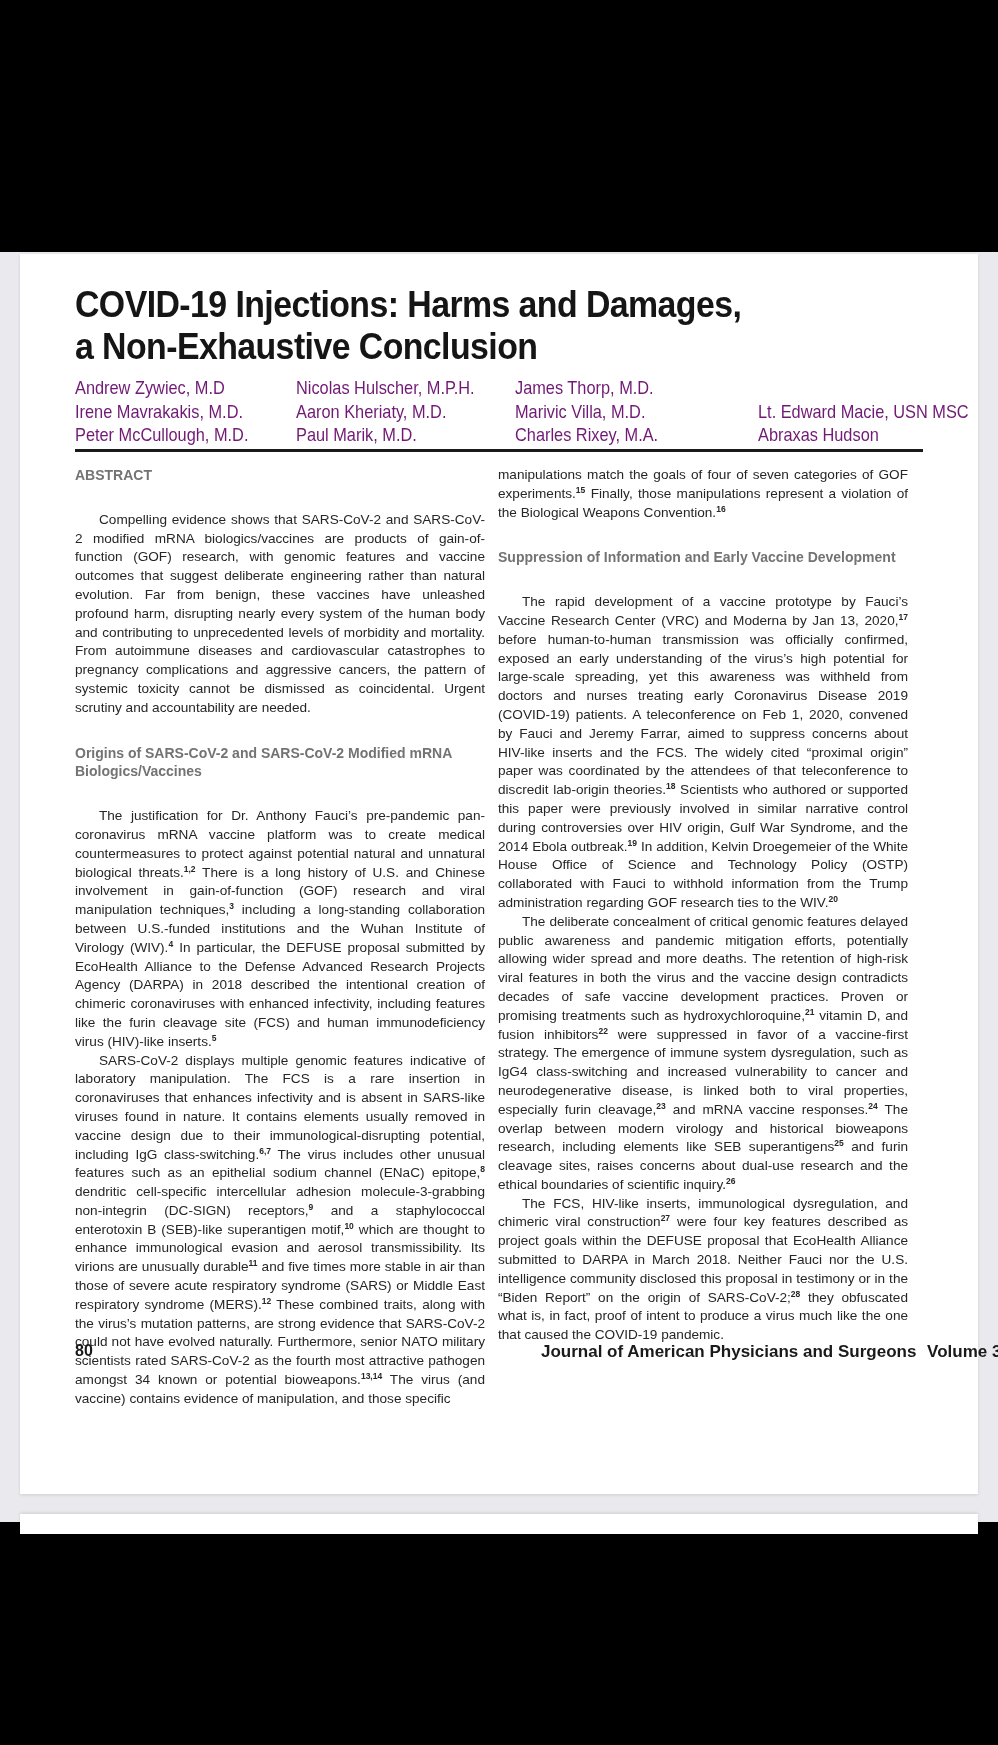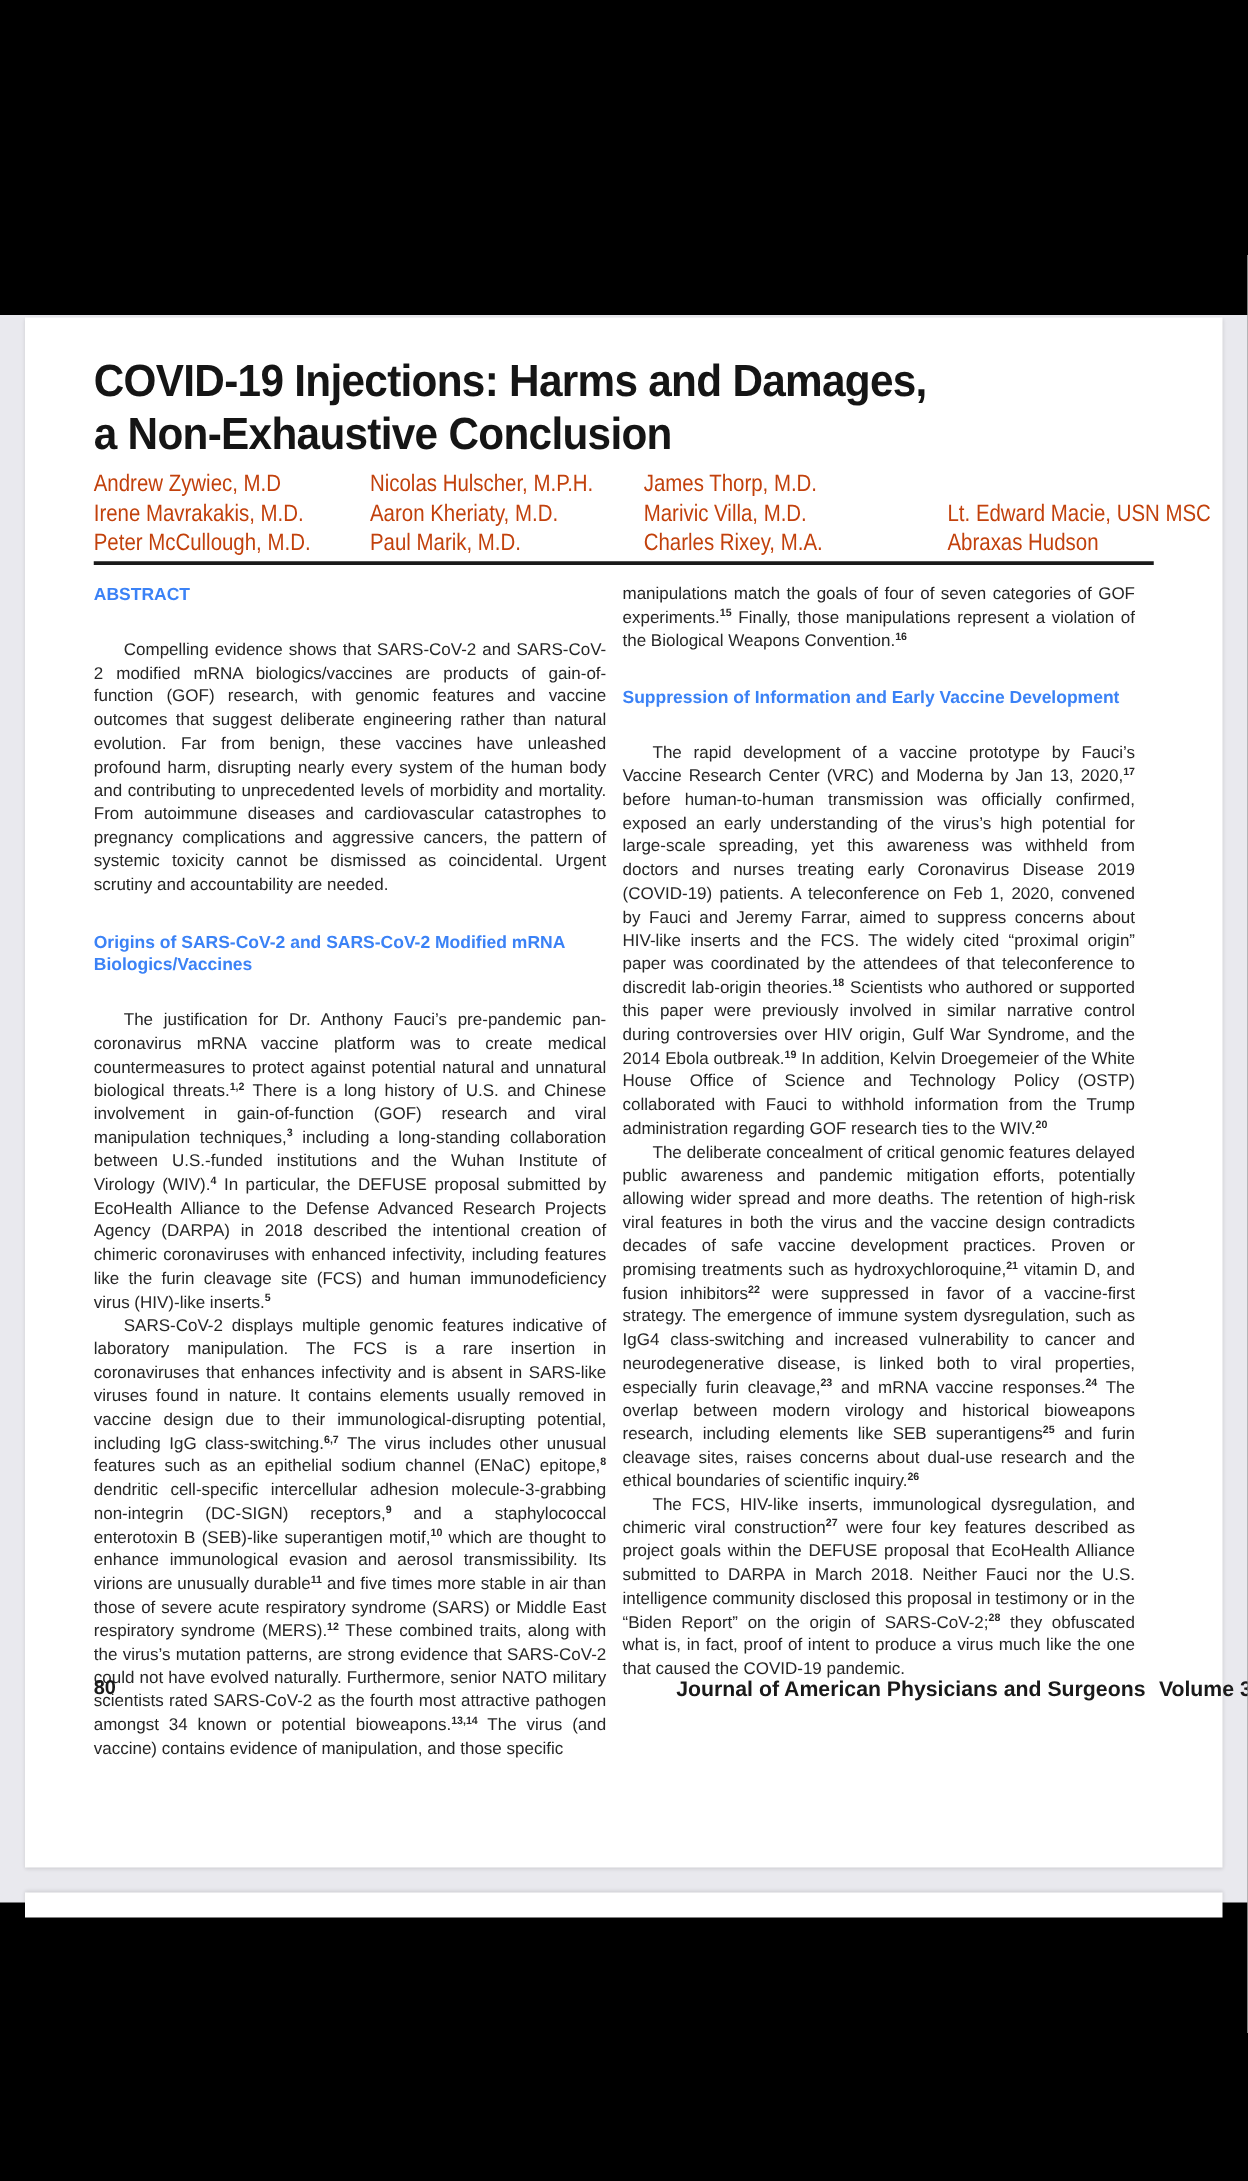--- a/index.html
+++ b/index.html
@@ -28,41 +28,41 @@
   .title {
     position: absolute; left: 55px; top: 30px; width: 860px;
     font-family: "Liberation Sans", "DejaVu Sans", sans-serif;
     font-weight: bold; font-size: 36px; line-height: 42px;
     color: #151515; letter-spacing: -0.6px;
     transform: scaleX(0.94); transform-origin: left top;
   }
   .title div { white-space: nowrap; }
   .authors {
     position: absolute; top: 122px; left: 55px; width: 860px; height: 72px;
-    font-size: 19px; line-height: 23.5px; color: #c2410c;
+    font-size: 19px; line-height: 23.5px; color: #701a75;
   }
   .author-col { position: absolute; top: 0; white-space: nowrap; transform: scaleX(0.86); transform-origin: left top; }
   .author-col div { height: 23.5px; }
   .col-a { left: 0; }
   .col-b { left: 221px; }
   .col-c { left: 440px; }
   .col-d { left: 683px; top: 23.5px; }
   .rule {
     position: absolute; left: 55px; top: 195px; width: 848px; height: 3px;
     background: #1a1a1a;
   }
   .column {
     position: absolute; top: 212px; width: 410px;
     font-size: 13.6px; line-height: 18.8px; color: #262626;
     text-align: justify;
   }
   .col-left { left: 55px; }
   .col-right { left: 478px; }
   .heading {
-    font-weight: bold; font-size: 14px; line-height: 18.8px; color: #3b82f6;
+    font-weight: bold; font-size: 14px; line-height: 18.8px; color: #737373;
     text-align: left;
   }
   .para { text-indent: 24px; margin: 0; }
   .gap-m { height: 26px; }
   sup { font-size: 8.5px; line-height: 0; vertical-align: 5px; font-weight: bold; }
   .footer-left {
     position: absolute; left: 55px; top: 1088px;
     font-weight: bold; font-size: 16px; color: #1a1a1a;
   }
   .footer-right {

